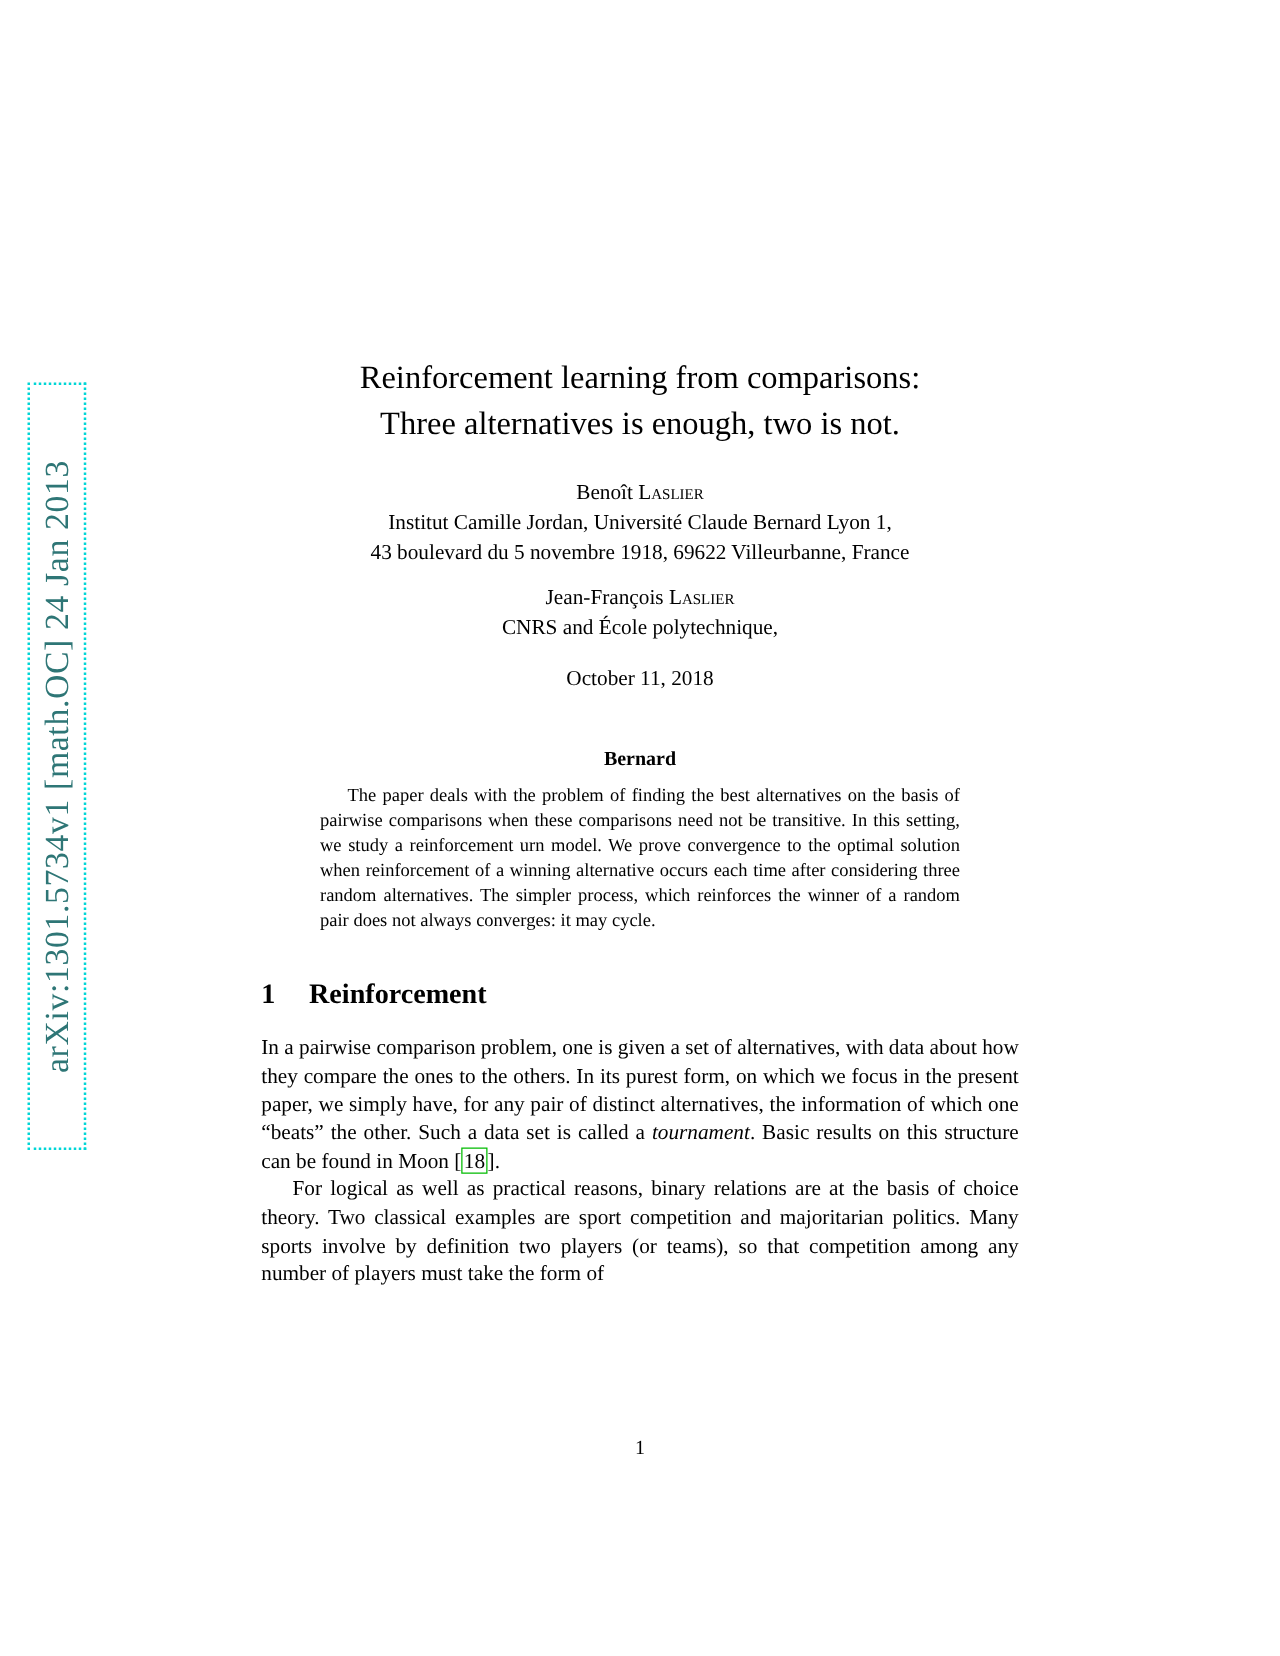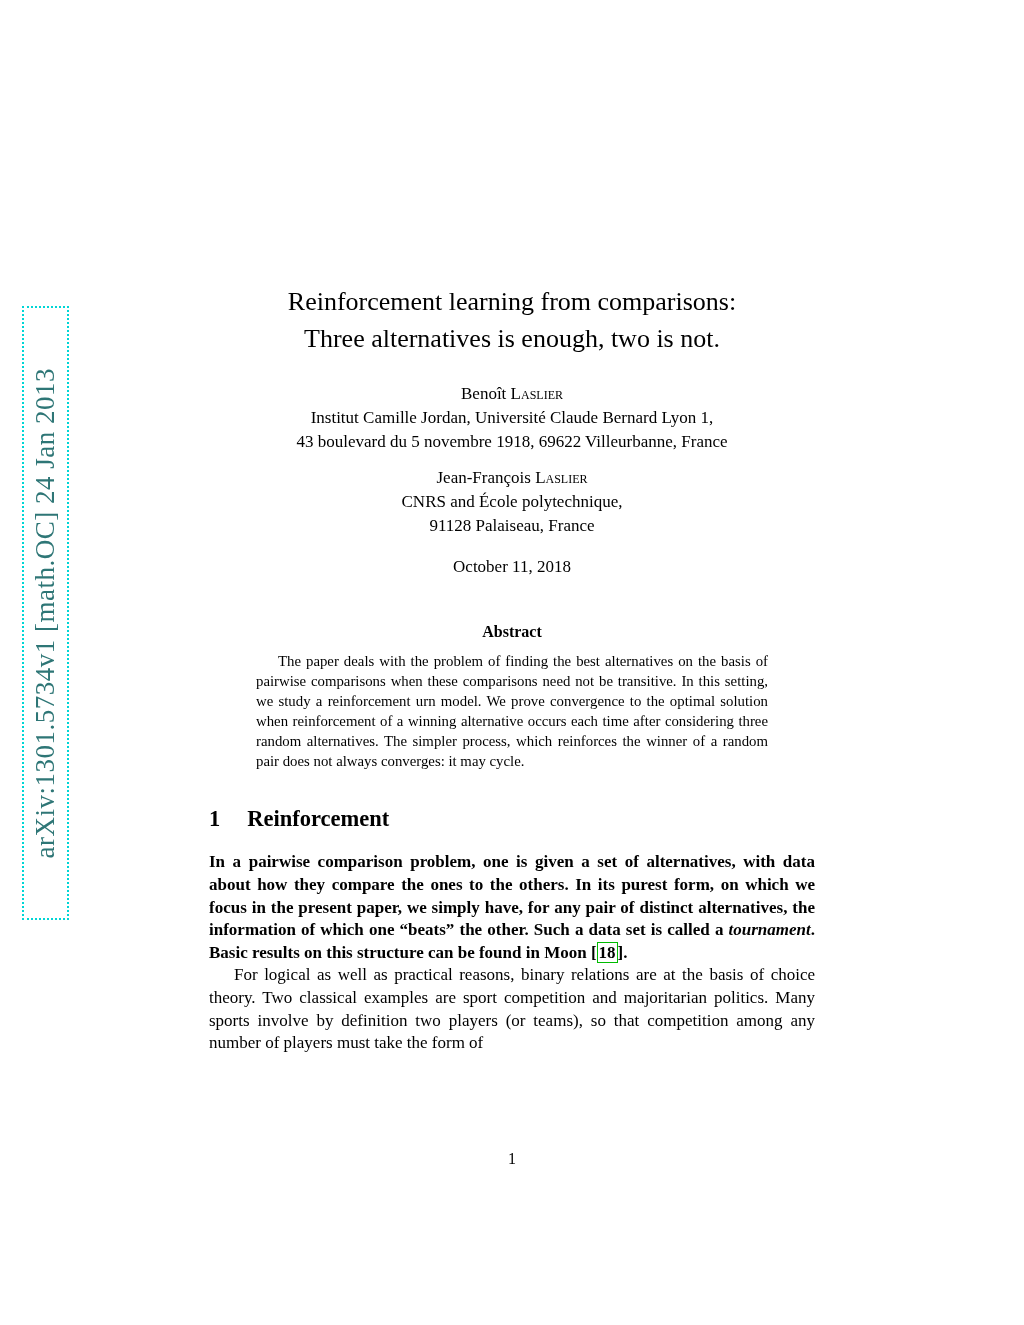--- a/index.html
+++ b/index.html
@@ -66,21 +66,21 @@
   }
 
   .section-heading { margin-top: 35px; font-size: 22.5px; font-weight: bold; }
   .section-number { display: inline-block; margin-right: 27px; }
 
   .body-par {
     font-size: 17px;
     line-height: 22.6px;
     text-align: justify;
   }
-  .p1 { margin-top: 19px; font-weight: bold; }
+  .p1 { margin-top: 19px; }
   .p2 { text-indent: 25px; }
   .em { font-style: italic; }
   .cite-box {
     border: 1.5px solid #00bb00;
     padding: 0 1px;
     line-height: 1;
   }
 
   .page-number {
     position: absolute;
@@ -107,28 +107,27 @@
     </h1>
 
     <div class="authors">
 
       <div class="author-name"><span>Benoît </span><span class="lastname">Laslier</span></div>
       <div class="affil">Institut Camille Jordan, Université Claude Bernard Lyon 1,</div>
       <div class="affil">43 boulevard du 5 novembre 1918, 69622 Villeurbanne, France</div>
 
       <div class="author-name second"><span>Jean-François </span><span class="lastname">Laslier</span></div>
       <div class="affil">CNRS and École polytechnique,</div>
-      <div class="affil">91128 Palaiseau, France</div>
 
     </div>
 
     <div class="date">October 11, 2018</div>
 
     <div class="abstract">
-      <div class="abstract-heading">Abstract</div>
+      <div class="abstract-heading">Bernard</div>
       <div class="abstract-body">The paper deals with the problem of finding the best alternatives on the basis of pairwise comparisons when these comparisons need not be transitive. In this setting, we study a reinforcement urn model. We prove convergence to the optimal solution when reinforcement of a winning alternative occurs each time after considering three random alternatives. The simpler process, which reinforces the winner of a random pair does not always converges: it may cycle.</div>
     </div>
 
     <h2 class="section-heading"><span class="section-number">1</span><span>Reinforcement</span></h2>
 
     <p class="body-par p1"><span>In a pairwise comparison problem, one is given a set of alternatives, with data about how they compare the ones to the others. In its purest form, on which we focus in the present paper, we simply have, for any pair of distinct alternatives, the information of which one “beats” the other. Such a data set is called a </span><span class="em">tournament</span><span>. Basic results on this structure can be found in Moon [</span><span class="cite-box">18</span><span>].</span></p>
 
     <p class="body-par p2">For logical as well as practical reasons, binary relations are at the basis of choice theory. Two classical examples are sport competition and majoritarian politics. Many sports involve by definition two players (or teams), so that competition among any number of players must take the form of</p>
 
   </div>

